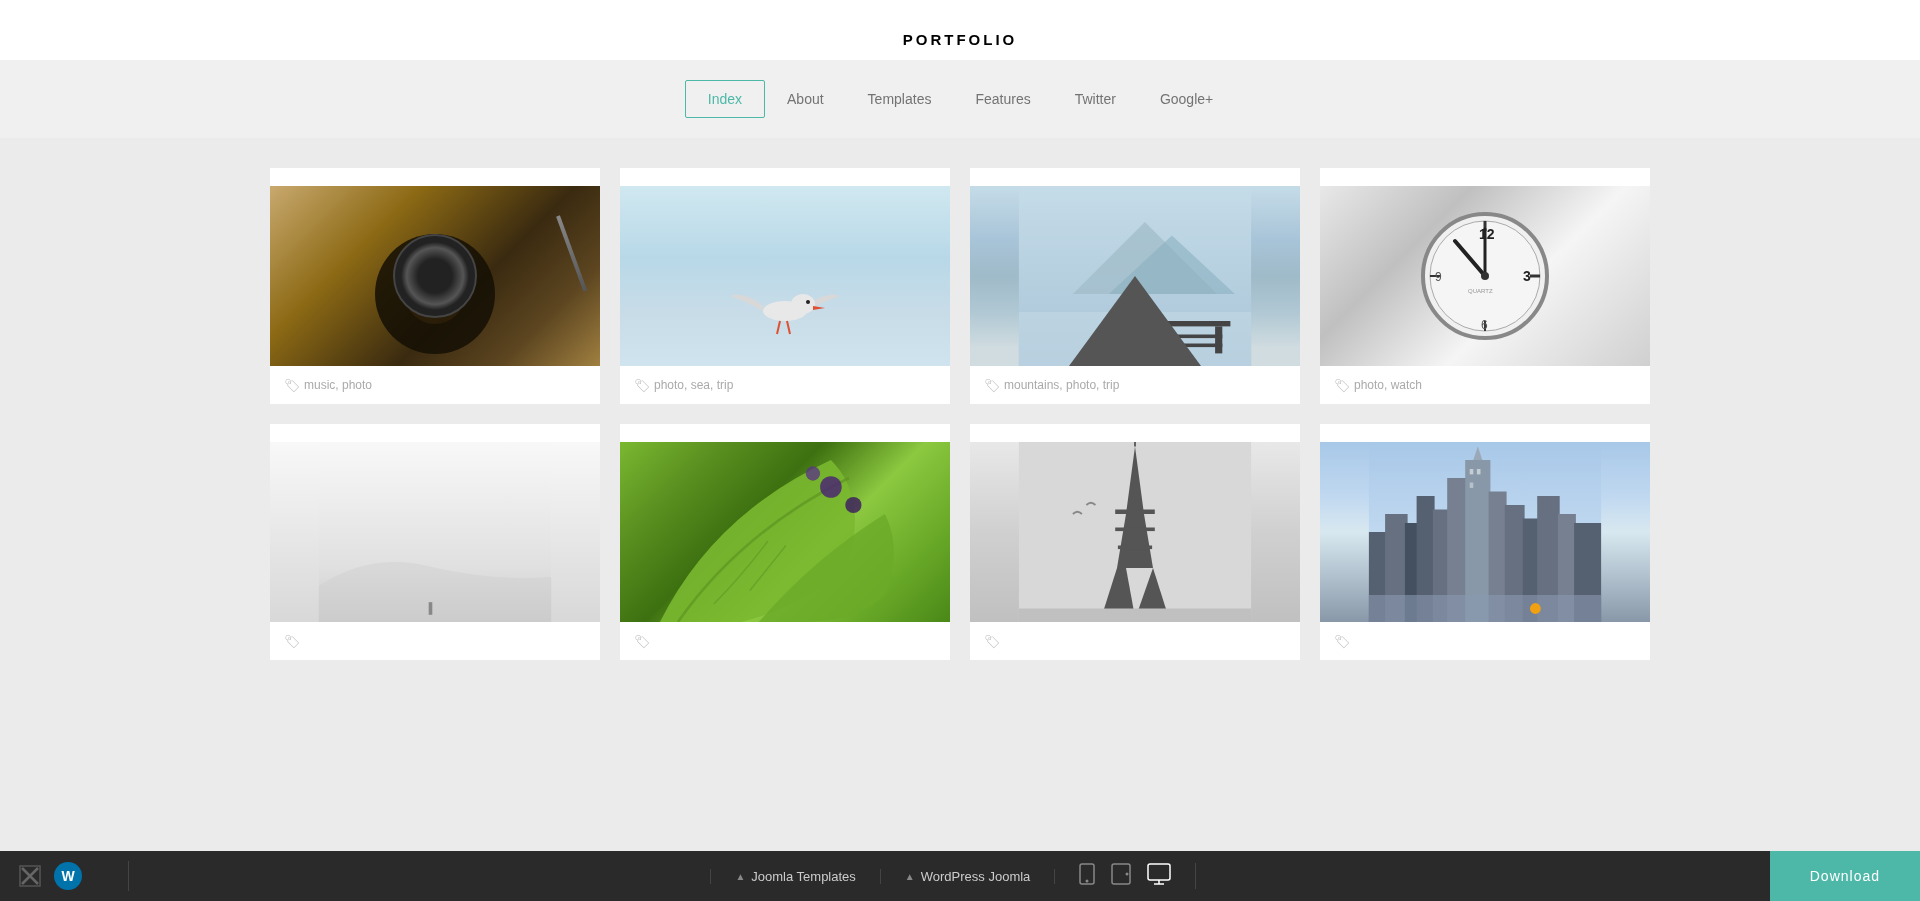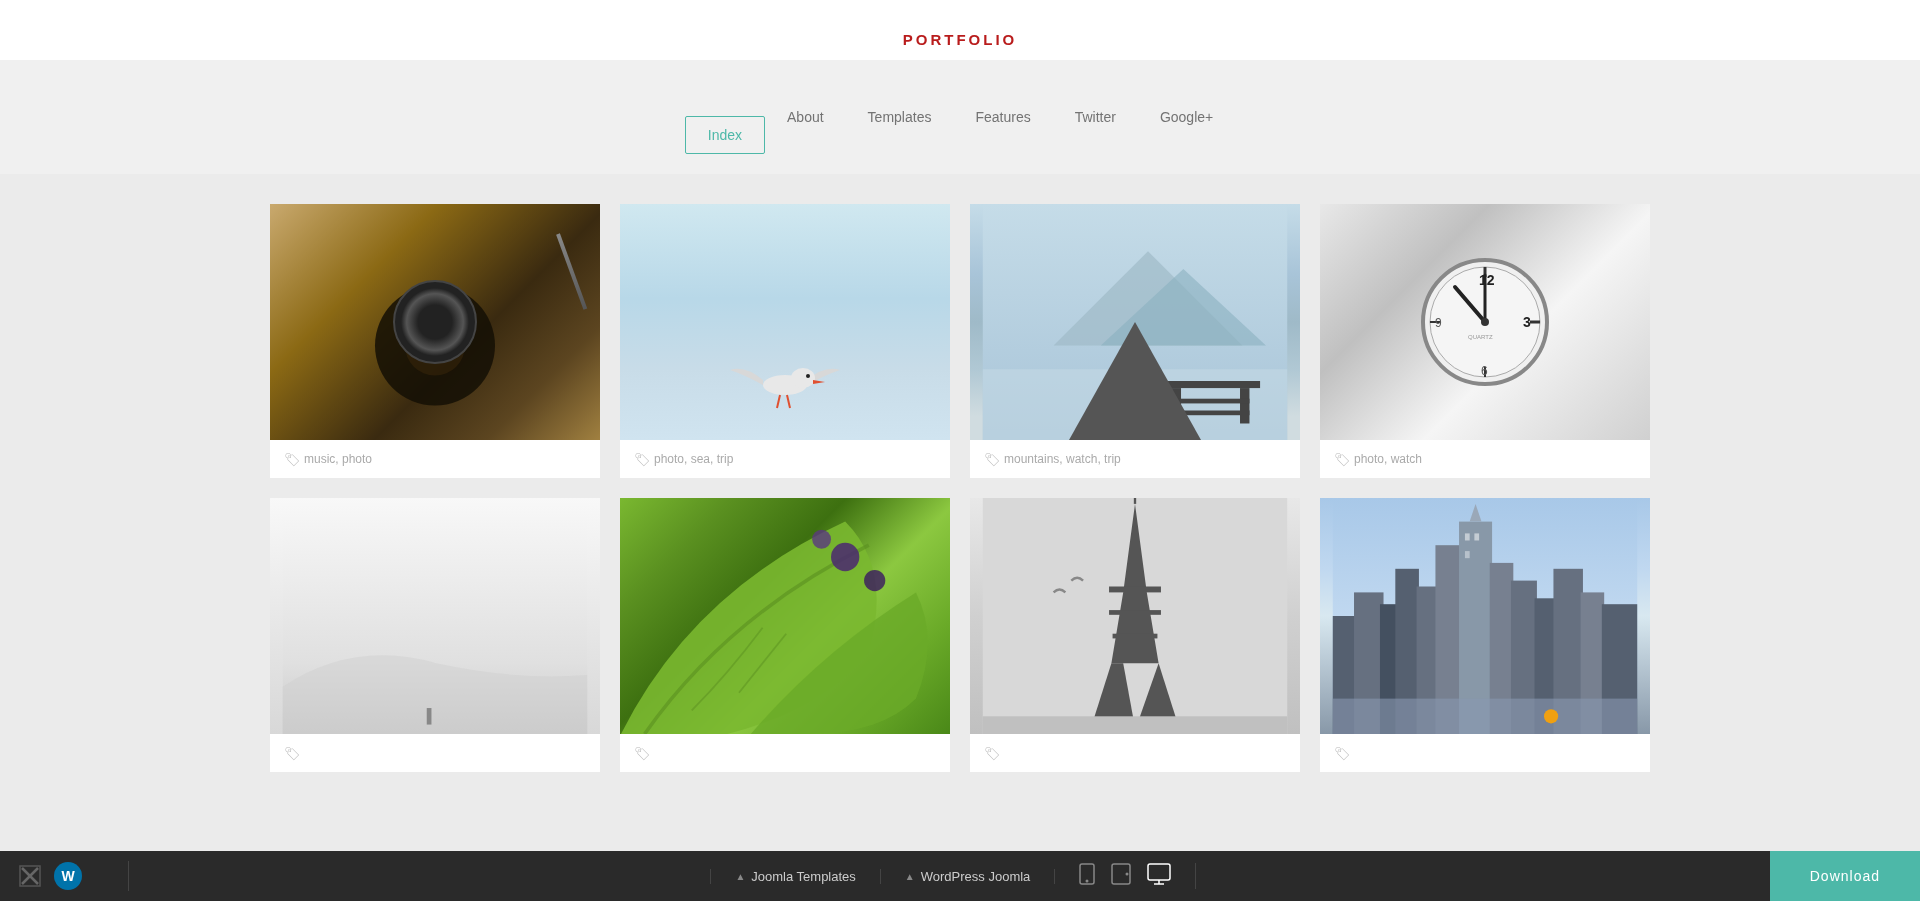--- a/index.html
+++ b/index.html
@@ -12,21 +12,21 @@
       padding: 18px 0 0 0;
       height: 60px;
       display: flex;
       align-items: center;
       justify-content: center;
     }
     .header-title {
       font-size: 15px;
       font-weight: bold;
       letter-spacing: 3px;
-      color: #b91c1c;
+      color: #000000;
     }
 
     
     .nav {
       background: #f0f0f0;
       display: flex;
       justify-content: center;
       align-items: center;
       padding: 20px 0 20px 0;
       gap: 0;
@@ -36,43 +36,43 @@
       font-size: 14px;
       color: #737373;
       cursor: pointer;
       text-decoration: none;
       display: inline-block;
     }
     .nav-item.active {
       border: 1px solid #4db8a8;
       color: #4db8a8;
       border-radius: 2px;
-      margin-top: 36px;
     }
 
     
     .portfolio-area {
       background: #ebebeb;
       padding: 30px 270px 20px 270px;
     }
     .portfolio-grid {
       display: grid;
       grid-template-columns: repeat(4, 1fr);
       gap: 20px;
     }
     .portfolio-card {
       background: #fff;
       display: flex;
       flex-direction: column;
     }
     .portfolio-img {
       width: 100%;
-      height: 236px;
+      height: 180px;
       overflow: hidden;
       display: block;
+      margin-top: 18px;
     }
     .portfolio-tags {
       padding: 12px 14px;
       font-size: 12px;
       color: #aaa;
       display: flex;
       align-items: center;
       gap: 6px;
     }
     .tag-icon {
@@ -359,21 +359,21 @@
           <rect x="155" y="150" width="80" height="6" fill="#444"></rect>
           <rect x="160" y="156" width="8" height="30" fill="#444"></rect>
           <rect x="218" y="156" width="8" height="30" fill="#444"></rect>
 
           <rect x="160" y="165" width="66" height="4" fill="#444"></rect>
           <rect x="160" y="175" width="66" height="4" fill="#444"></rect>
         </svg>
       </div>
       <div class="portfolio-tags">
         <span class="tag-icon">🏷</span>
-        <span>mountains, watch, trip</span>
+        <span>mountains, photo, trip</span>
       </div>
     </div>
 
     <div class="portfolio-card">
       <div class="portfolio-img img-clock">
         <svg class="clock-svg" viewBox="0 0 130 130">
           <circle cx="65" cy="65" r="62" fill="#f0f0f0" stroke="#888" stroke-width="4"></circle>
           <circle cx="65" cy="65" r="55" fill="#f5f5f5" stroke="#aaa" stroke-width="1"></circle>
 
           <line x1="65" y1="10" x2="65" y2="20" stroke="#333" stroke-width="3"></line>

